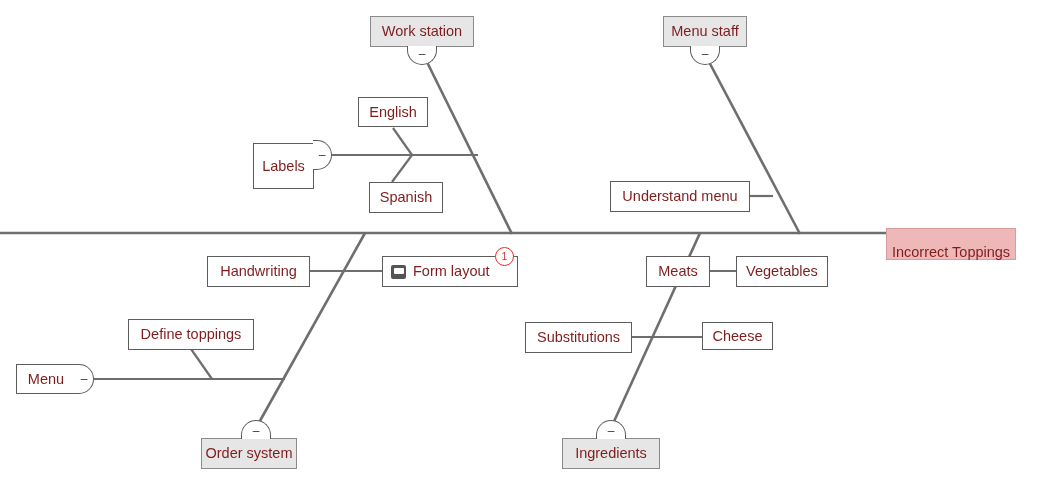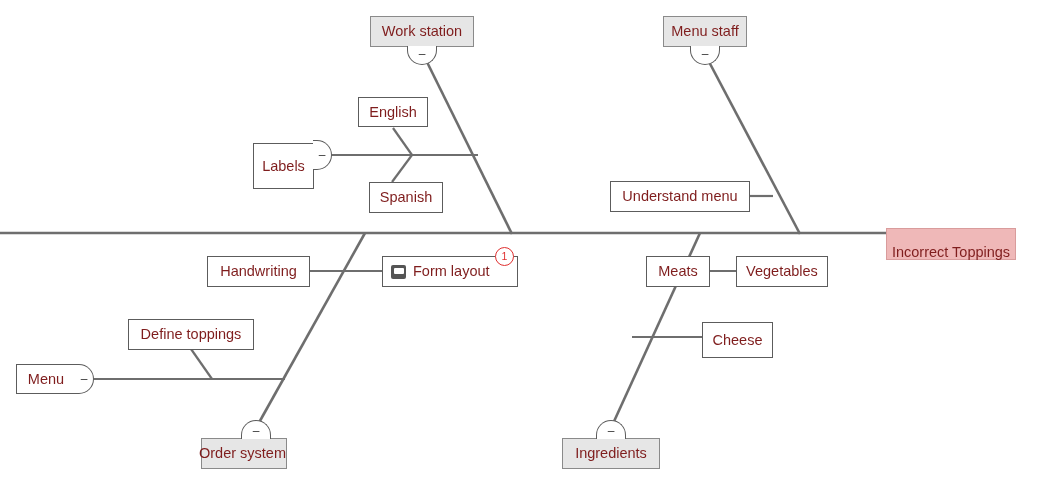--- a/index.html
+++ b/index.html
@@ -173,21 +173,21 @@
     <span>–</span>
   </div>
 
   <div class="node node-gray" style="left:663px; top:16px; width:84px; height:31px;">
     <span>Menu staff</span>
   </div>
   <div class="handle handle-bottom" style="left:690px; top:46px;">
     <span>–</span>
   </div>
 
-  <div class="node node-gray" style="left:201px; top:438px; width:86px; height:31px;justify-content:flex-end;">
+  <div class="node node-gray" style="left:201px; top:438px; width:96px; height:31px;">
     <span>Order system</span>
   </div>
   <div class="handle handle-top" style="left:241px; top:420px;">
     <span>–</span>
   </div>
 
   <div class="node node-gray" style="left:562px; top:438px; width:98px; height:31px;text-align:right;">
     <span>Ingredients</span>
   </div>
   <div class="handle handle-top" style="left:596px; top:420px;">
@@ -237,22 +237,25 @@
   </div>
 
   <div class="node node-white" style="left:603px; top:256px; width:64px; height:31px;margin-left:43px;">
     <span>Meats</span>
   </div>
 
   <div class="node node-white" style="left:736px; top:256px; width:92px; height:31px;">
     <span>Vegetables</span>
   </div>
 
-
-  <div class="node node-white" style="left:702px; top:322px; width:71px; height:36px;">
+  <div class="node node-white" style="left:525px; top:322px; width:107px; height:31px;">
+    <span>Substitutions</span>
+  </div>
+
+  <div class="node node-white" style="left:702px; top:322px; width:71px; height:28px;">
     <span>Cheese</span>
   </div>
 
   <div class="node node-head" style="left:886px; top:228px; width:130px; height:32px;align-items:flex-end;">
     <span>Incorrect Toppings</span>
   </div>
 
 </div>
 
 </body></html>

